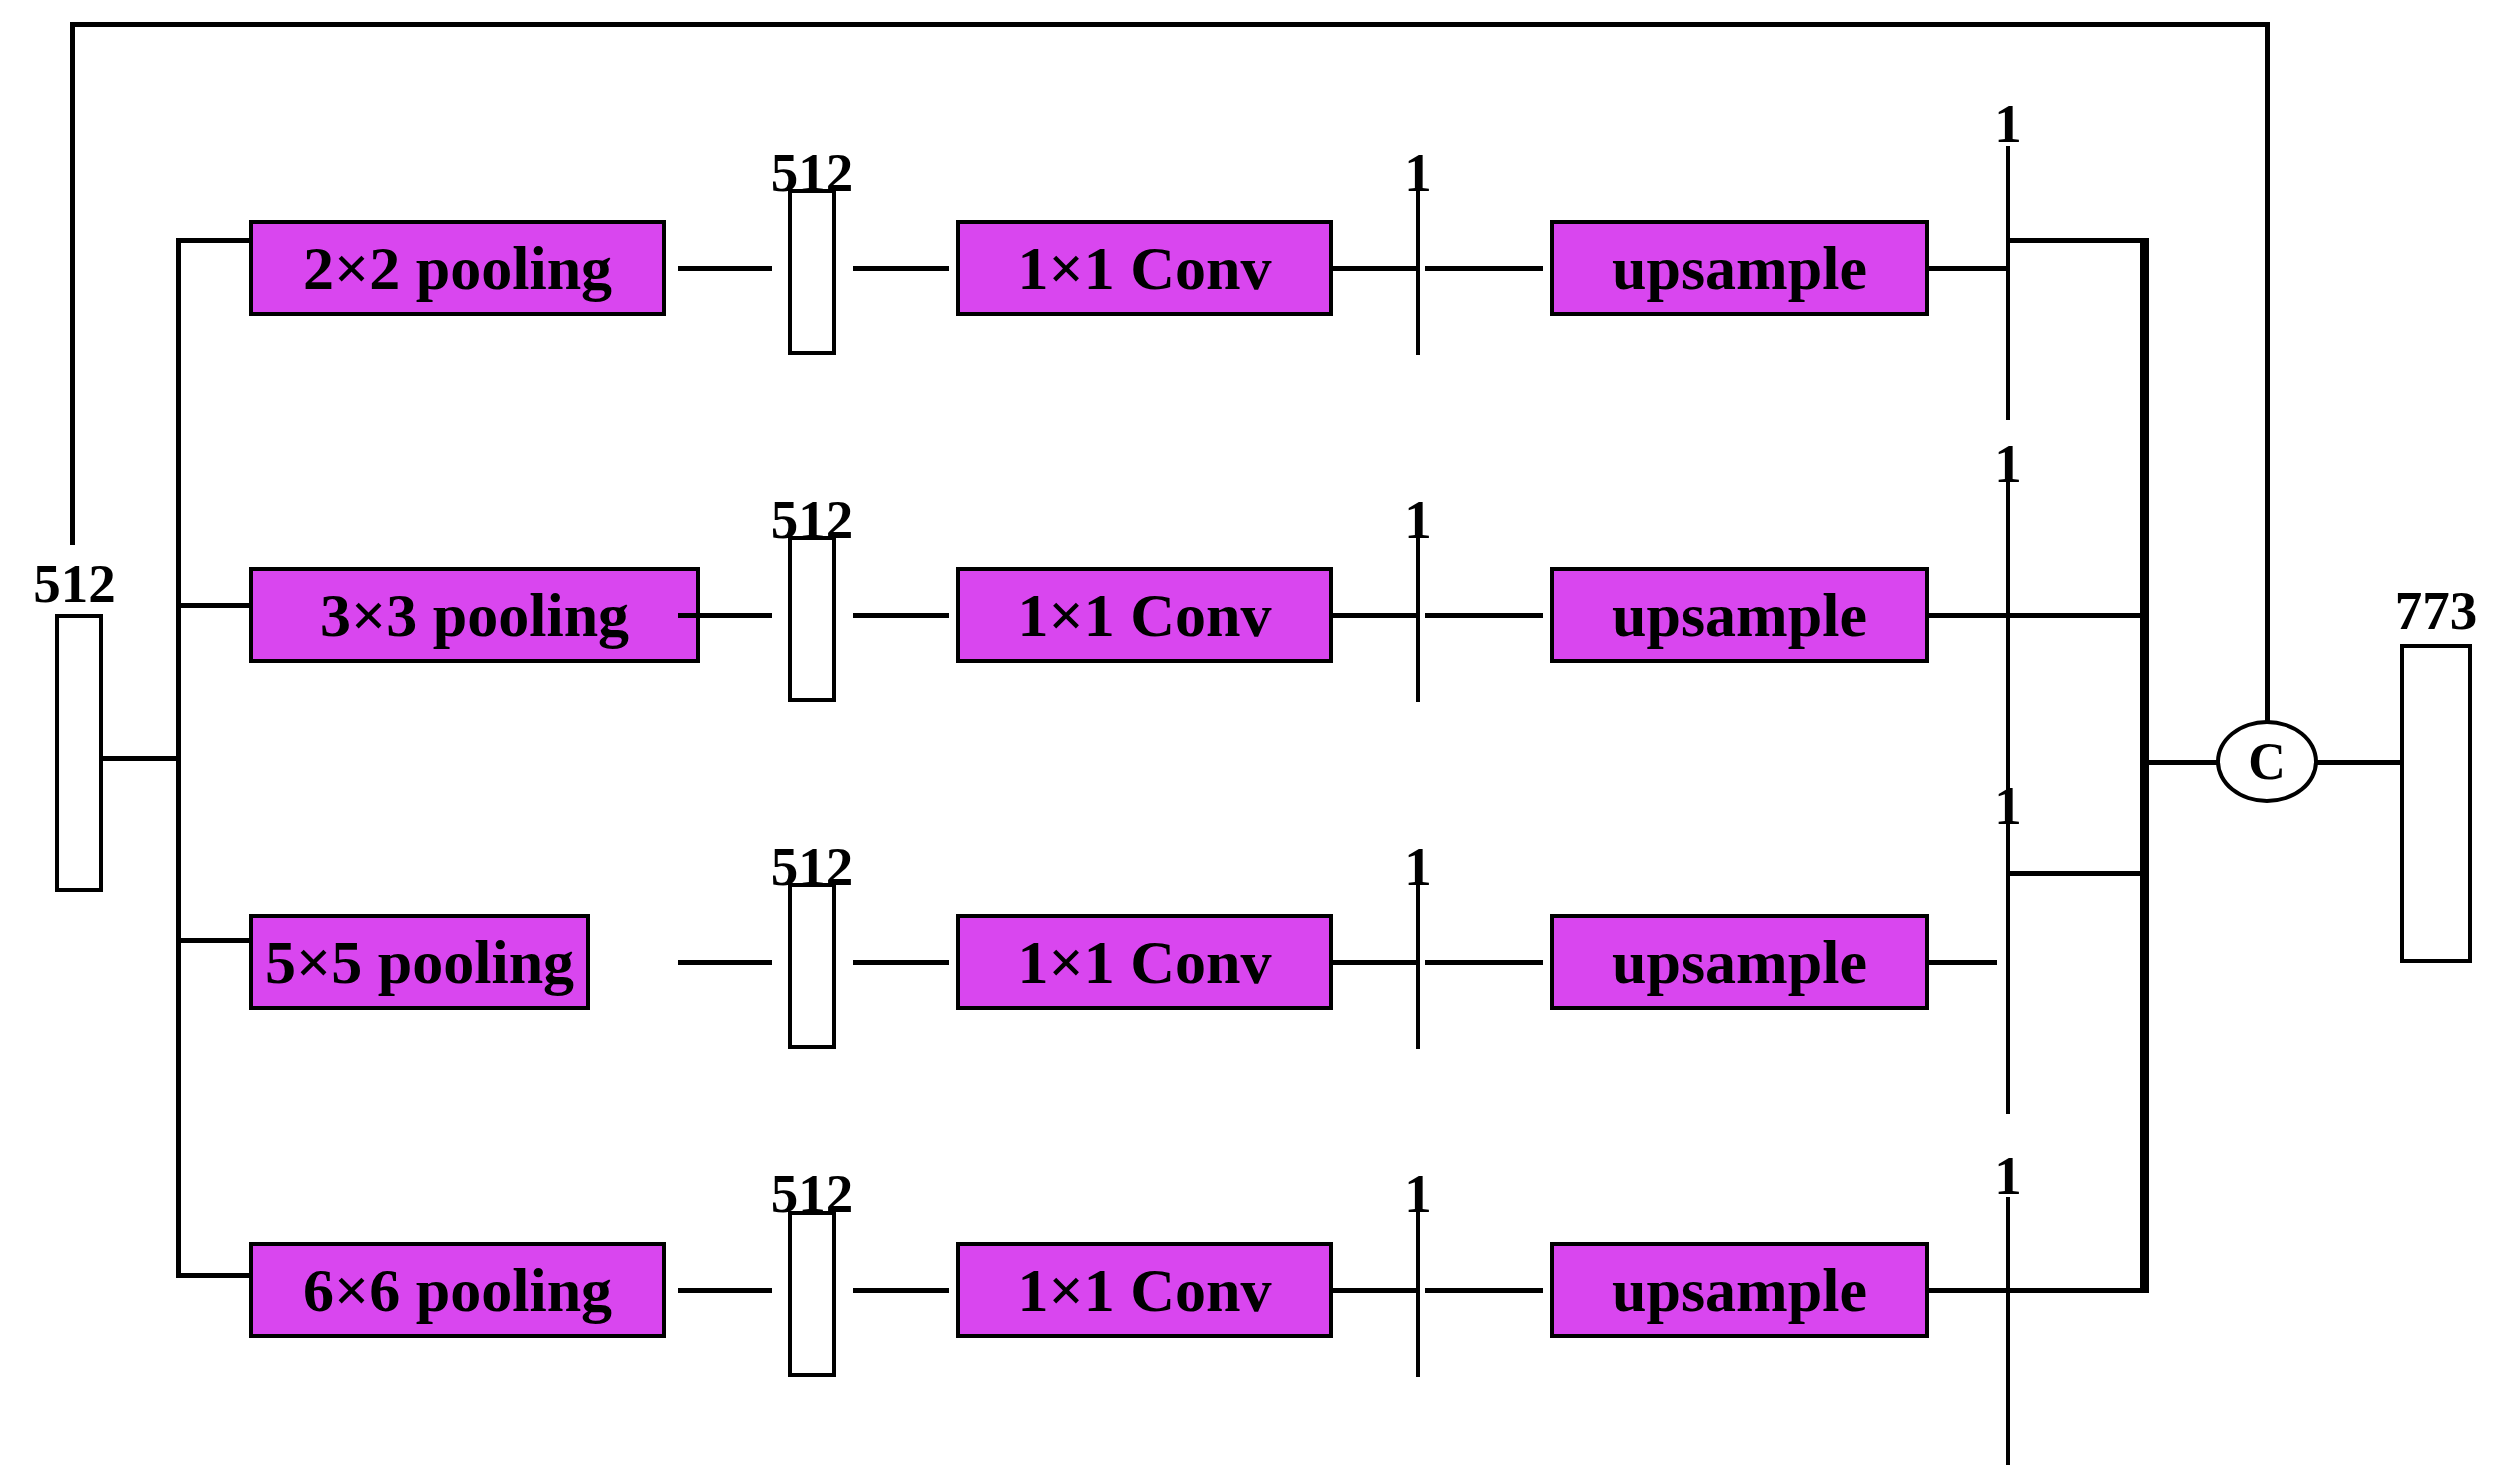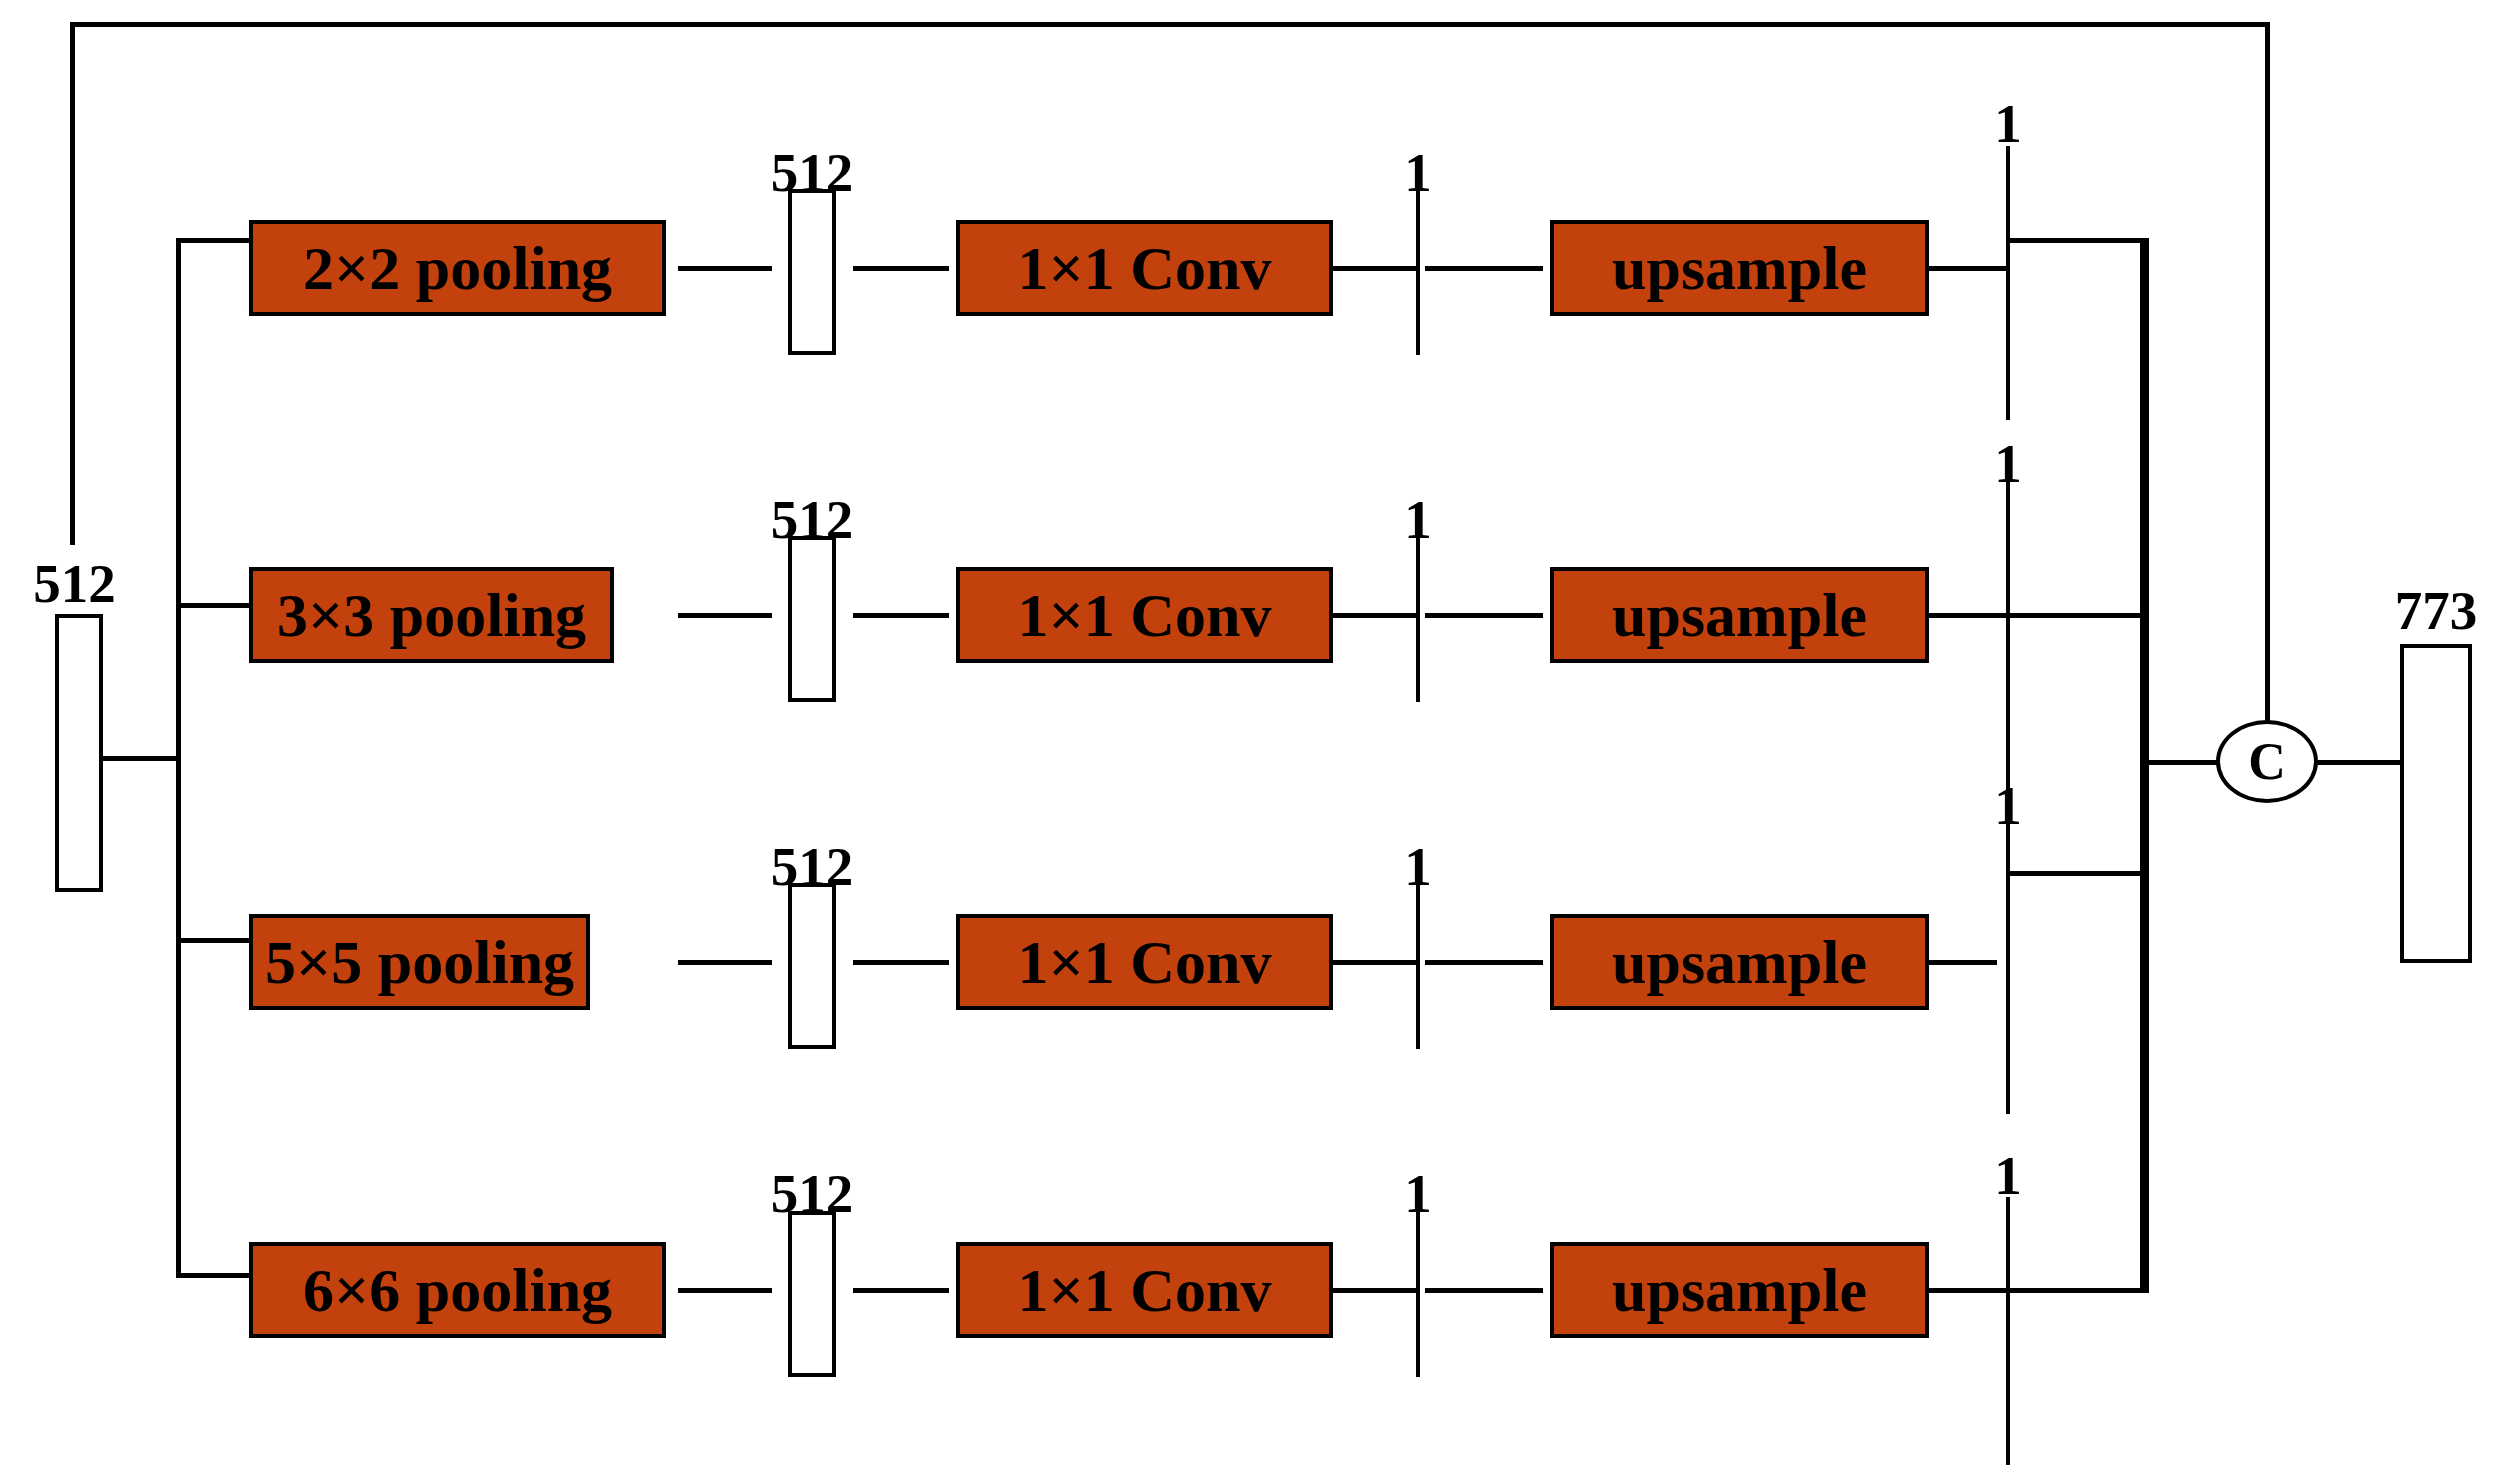--- a/index.html
+++ b/index.html
@@ -1,19 +1,19 @@
 <!DOCTYPE html>
 <html><head>
 <meta charset="utf-8">
 <style>
   html,body{margin:0;padding:0;background:#fff;}
   #canvas{position:relative;width:2512px;height:1481px;background:#fff;overflow:hidden;
           font-family:"Liberation Serif",serif;color:#000;}
   .line{position:absolute;background:#000;}
-  .box{position:absolute;box-sizing:border-box;border:4.8px solid #000;background:#c2410c;
+  .box{position:absolute;box-sizing:border-box;border:4.8px solid #000;background:#d946ef;
        display:flex;align-items:center;justify-content:center;
        font-weight:bold;font-size:62px;white-space:nowrap;}
   .bar{position:absolute;box-sizing:border-box;border:4.8px solid #000;background:#fff;}
   .lbl{position:absolute;text-align:center;font-weight:bold;font-size:55px;line-height:1;}
   .ellipse{position:absolute;box-sizing:border-box;border:4.8px solid #000;border-radius:50%;
            background:#fff;display:flex;align-items:center;justify-content:center;
            font-weight:bold;font-size:52px;}
 </style>
 </head>
 <body>
@@ -37,21 +37,21 @@
       <div class="bar" style="left:788px;top:189px;width:48px;height:166px;"></div>
       <div class="line" style="left:853px;top:266px;width:96px;height:4.8px;"></div>
       <div class="box" style="left:956px;top:220px;width:377px;height:96px;">1×1 Conv</div>
       <div class="line" style="left:1333px;top:266px;width:85px;height:4.8px;"></div>
       <div class="lbl" style="left:1360px;top:145px;width:116px;">1</div>
       <div class="line" style="left:1416px;top:189px;width:3.9px;height:166px;"></div>
       <div class="line" style="left:1425px;top:266px;width:118px;height:4.8px;"></div>
       <div class="box" style="left:1550px;top:220px;width:379px;height:96px;">upsample</div>
       <div class="line" style="left:1929px;top:266px;width:79px;height:4.8px;"></div>
       <div class="line" style="left:176px;top:603px;width:74px;height:4.8px;"></div>
-      <div class="box" style="left:249px;top:567px;width:365px;height:96px;">3×3 pooling</div>
+      <div class="box" style="left:249px;top:567px;width:451px;height:96px;">3×3 pooling</div>
       <div class="line" style="left:678px;top:613px;width:94px;height:4.8px;"></div>
       <div class="lbl" style="left:735px;top:492px;width:154px;">512</div>
       <div class="bar" style="left:788px;top:536px;width:48px;height:166px;"></div>
       <div class="line" style="left:853px;top:613px;width:96px;height:4.8px;"></div>
       <div class="box" style="left:956px;top:567px;width:377px;height:96px;">1×1 Conv</div>
       <div class="line" style="left:1333px;top:613px;width:85px;height:4.8px;"></div>
       <div class="lbl" style="left:1360px;top:492px;width:116px;">1</div>
       <div class="line" style="left:1416px;top:536px;width:3.9px;height:166px;"></div>
       <div class="line" style="left:1425px;top:613px;width:118px;height:4.8px;"></div>
       <div class="box" style="left:1550px;top:567px;width:379px;height:96px;">upsample</div>

